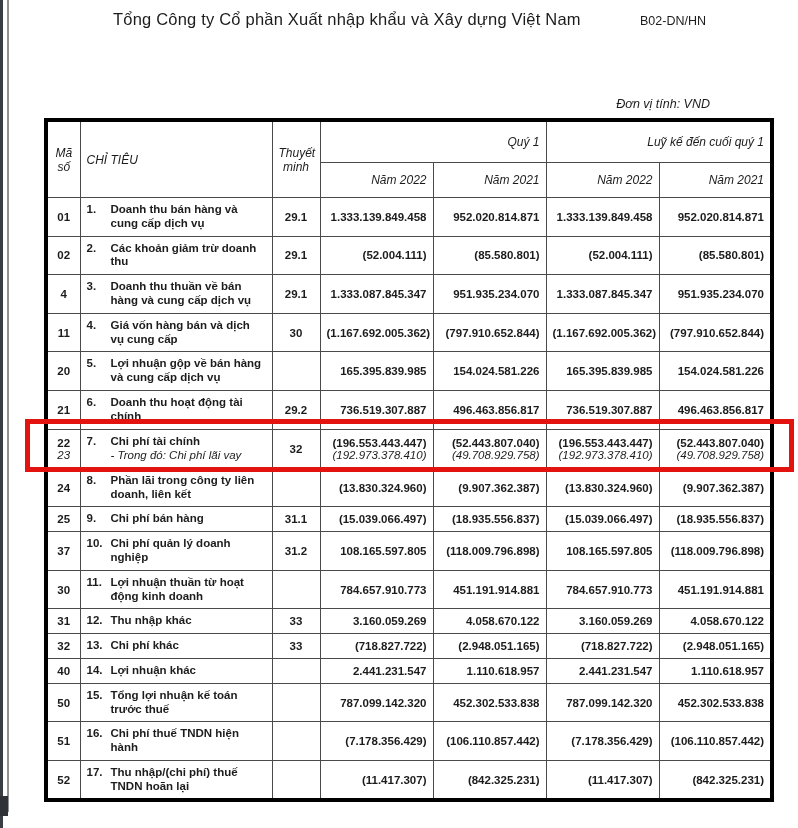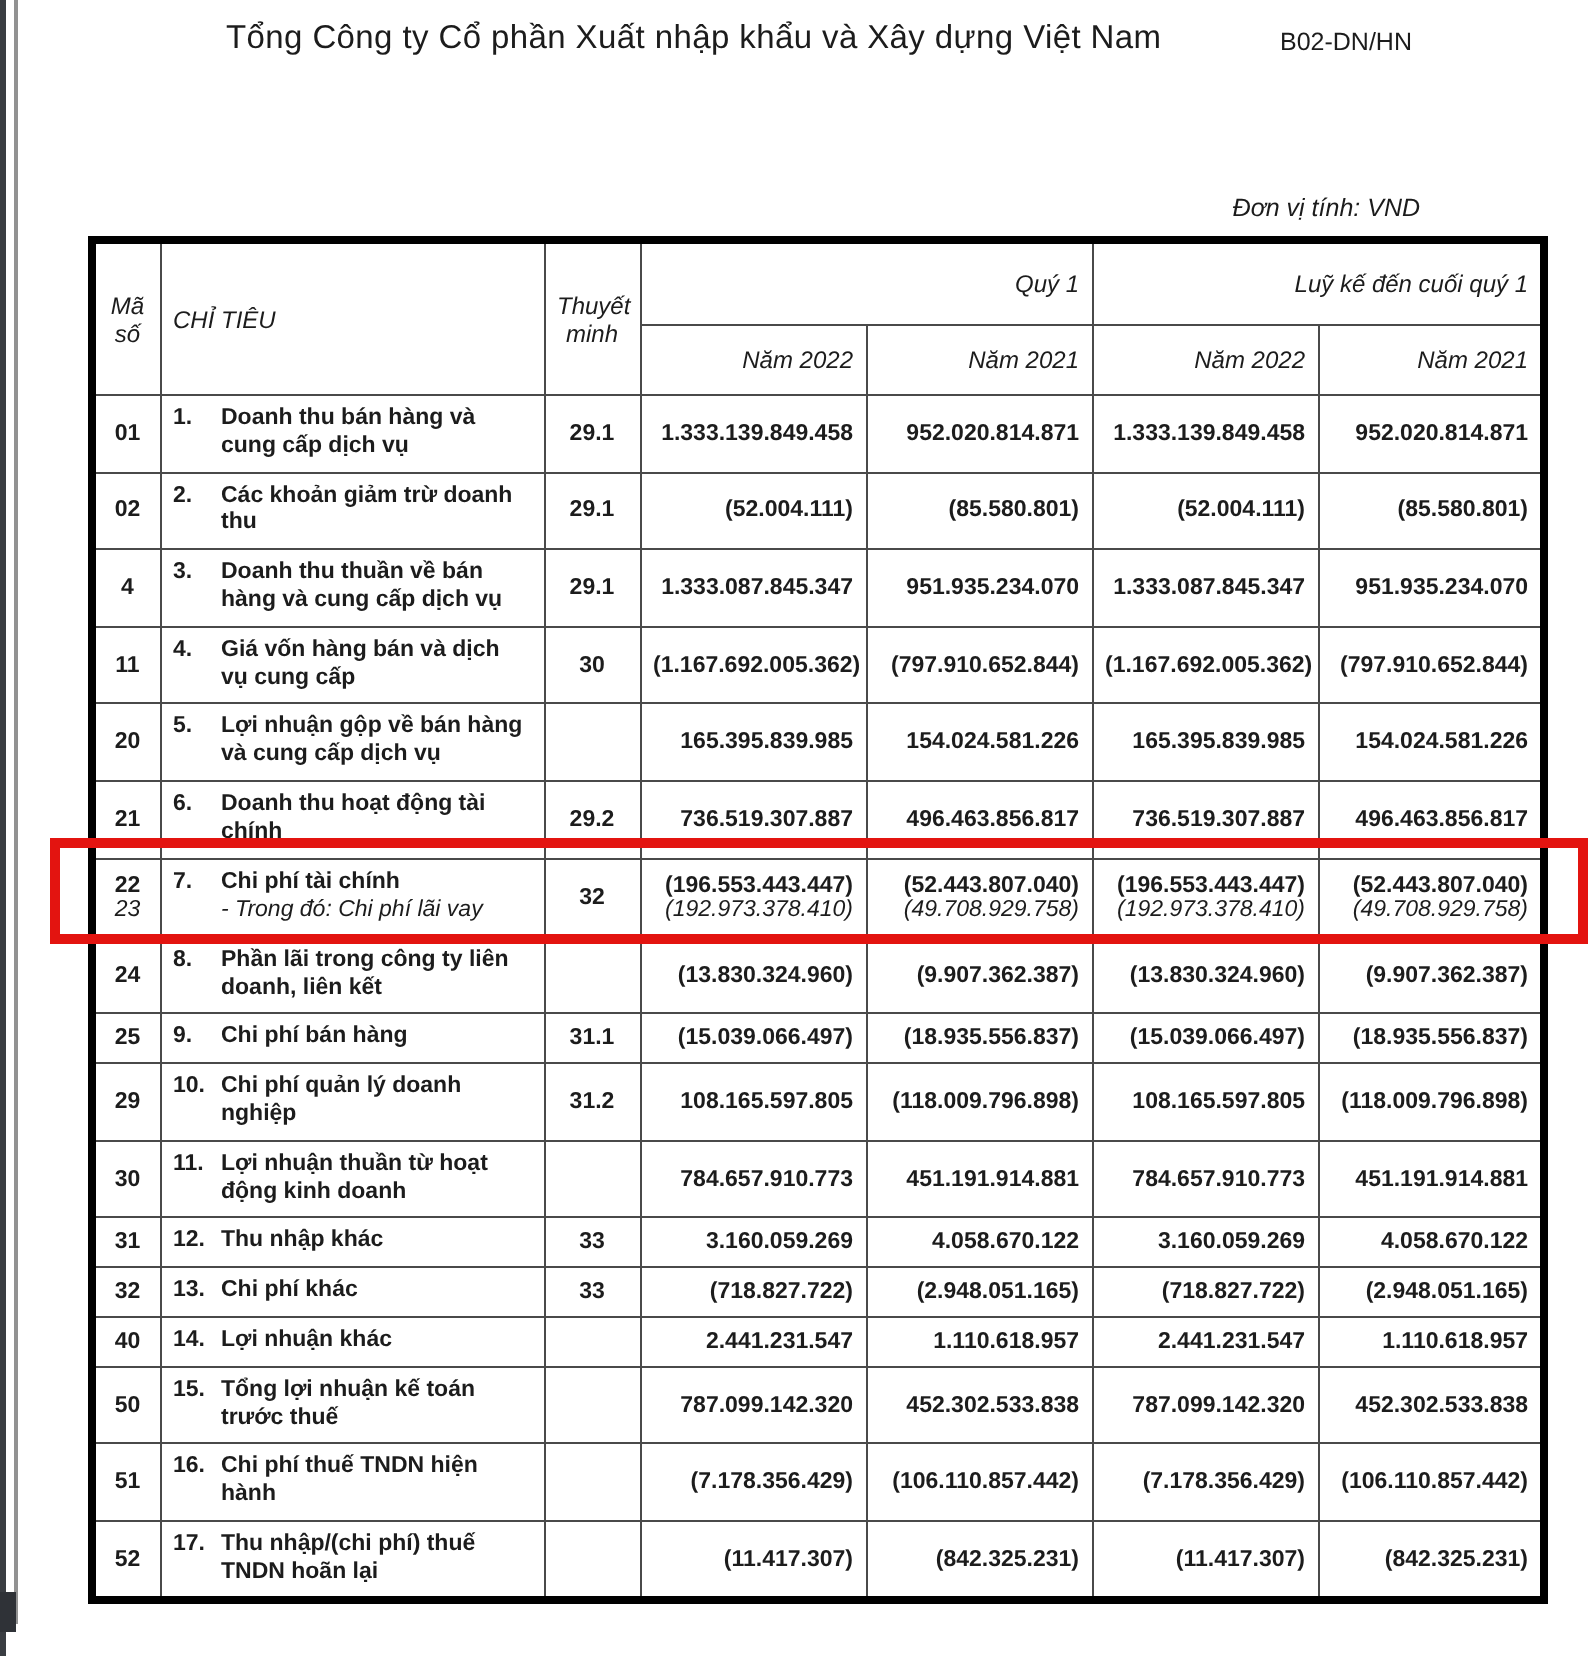--- a/index.html
+++ b/index.html
@@ -323,21 +323,21 @@
         </td>
         <td class="num-cell">
           <div class="vmain">(15.039.066.497)</div>
         </td>
         <td class="num-cell">
           <div class="vmain">(18.935.556.837)</div>
         </td>
       </tr>
       <tr>
         <td class="code-cell">
-          <div class="code1">29</div>
+          <div class="code1">37</div>
         </td>
         <td class="label-cell">
           <div class="lrow">
             <span class="no">10.</span>
             <span class="ltext">Chi phí quản lý doanh nghiệp</span>
           </div>
         </td>
         <td class="note-cell">31.2</td>
         <td class="num-cell">
           <div class="vmain">108.165.597.805</div>

